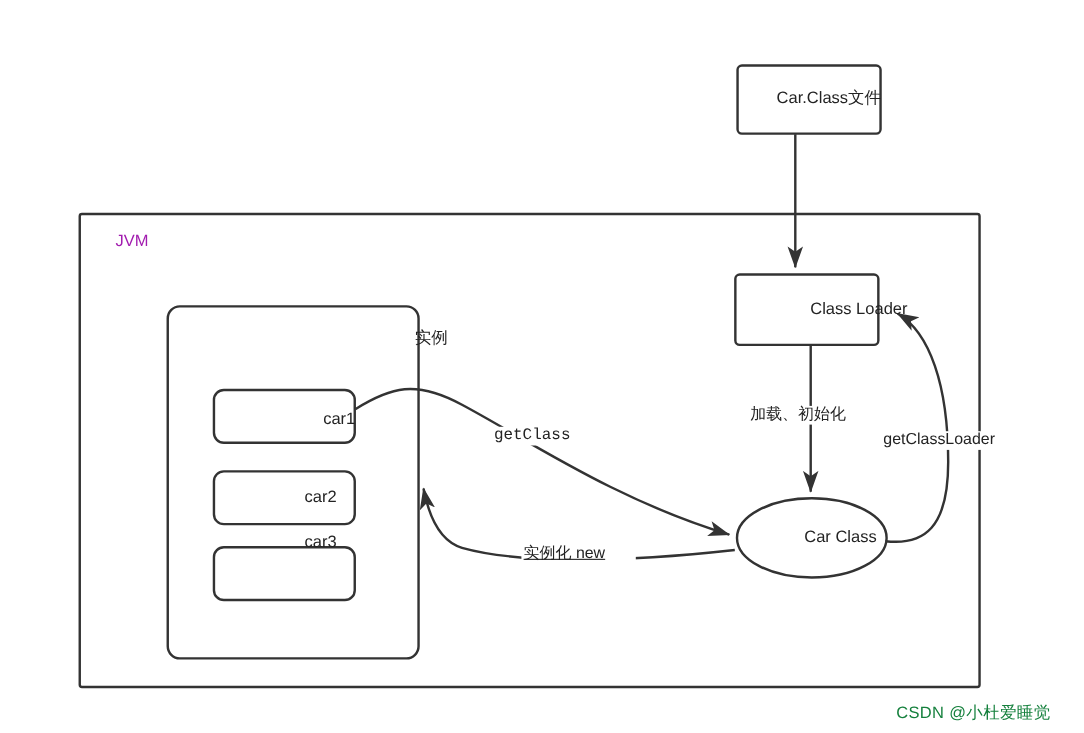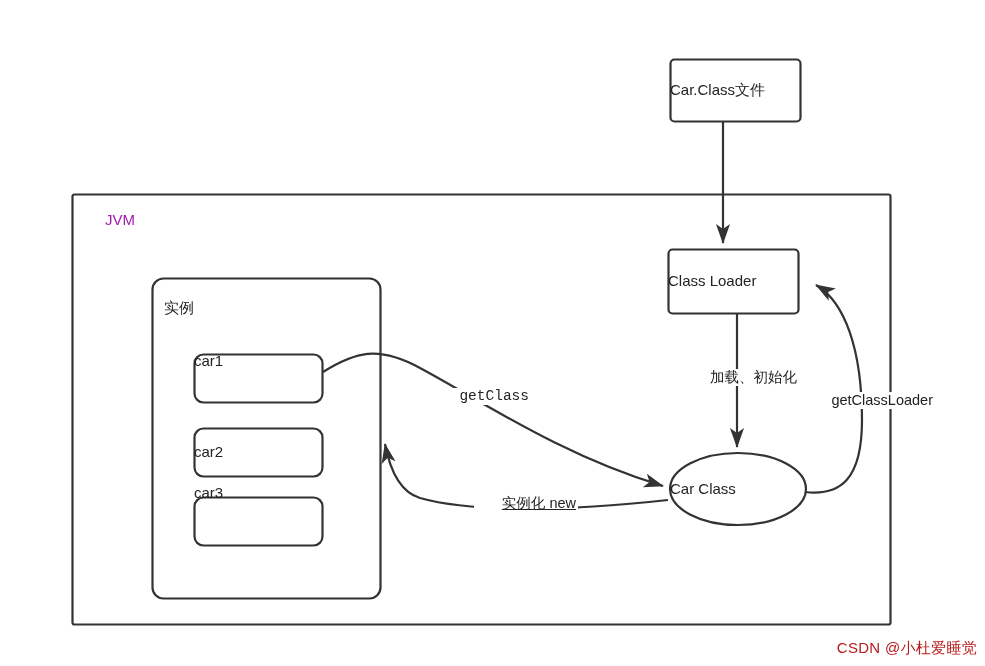--- a/index.html
+++ b/index.html
@@ -21,49 +21,49 @@
   }
   #diagram-svg {
     position: absolute;
     left: 0;
     top: 0;
     width: 985px;
     height: 666px;
   }
   .node-label {
     position: absolute;
-    text-align: left;
+    text-align: right;
     font-size: 15px;
     line-height: 1.2;
     color: #232323;
     white-space: nowrap;
     pointer-events: none;
   }
   .edge-label {
     position: absolute;
-    text-align: right;
+    text-align: left;
     font-size: 14.5px;
     line-height: 1.2;
     color: #232323;
     white-space: nowrap;
     background: #ffffff;
     padding: 0 2px;
   }
   .container-label {
     position: absolute;
     font-size: 15px;
     color: #a21caf;
     white-space: nowrap;
   }
   #watermark {
     position: absolute;
-    right: 8px;
+    right: 30px;
     bottom: 8px;
     font-size: 15px;
-    color: #b91c1c;
+    color: #15803d;
     white-space: nowrap;
     letter-spacing: 0.3px;
     text-align: center;
   }
 </style>
 </head>
 <body>
 
 <div id="canvas">
 
@@ -94,23 +94,23 @@
 
     <path d="M805,492 C840,496 862,480 862,420 C862,350 845,302 816,285" fill="none" stroke="#333333" stroke-width="2.2" marker-end="url(#arrow)"></path>
 
     <path d="M323,372 C355,352 378,345 420,368 C480,400 560,455 663,486" fill="none" stroke="#333333" stroke-width="2.2" marker-end="url(#arrow)"></path>
 
     <path d="M668,500 C560,512 470,512 420,498 C400,492 390,470 385,444" fill="none" stroke="#333333" stroke-width="2.2" marker-end="url(#arrow)"></path>
   </svg>
 
   <div class="container-label" style="left:105px; top:211px;">JVM</div>
 
-  <div class="node-label" style="left:164px; top:299px; width:263px;">实例</div>
+  <div class="node-label" style="left:144px; top:299px; width:263px;">实例</div>
 
-  <div class="node-label" style="left:194px; top:352px; width:129px;">car1</div>
+  <div class="node-label" style="left:194px; top:372px; width:129px;">car1</div>
   <div class="node-label" style="left:194px; top:443px; width:112px;">car2</div>
   <div class="node-label" style="left:194px; top:484px; width:112px;">car3</div>
 
   <div class="node-label" style="left:670px; top:81px; width:131px;">Car.Class文件</div>
   <div class="node-label" style="left:668px; top:272px; width:157px;">Class Loader</div>
   <div class="node-label" style="left:670px; top:480px; width:127px;">Car Class</div>
 
   <div class="edge-label" style="left:680px; top:369px; width:115px;">加载、初始化</div>
   <div class="edge-label" style="left:801px; top:392px; width:130px;">getClassLoader</div>
   <div class="edge-label" style="left:447px; top:388px; width:80px;font-family:Liberation Mono, monospace;">getClass</div>

